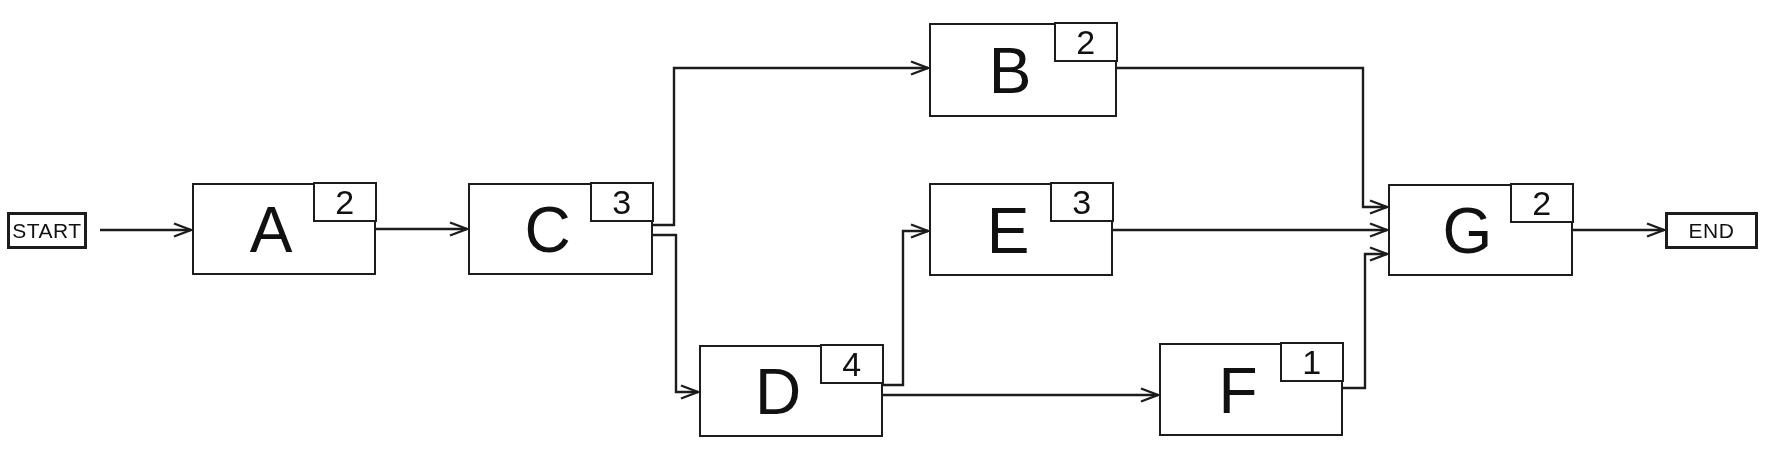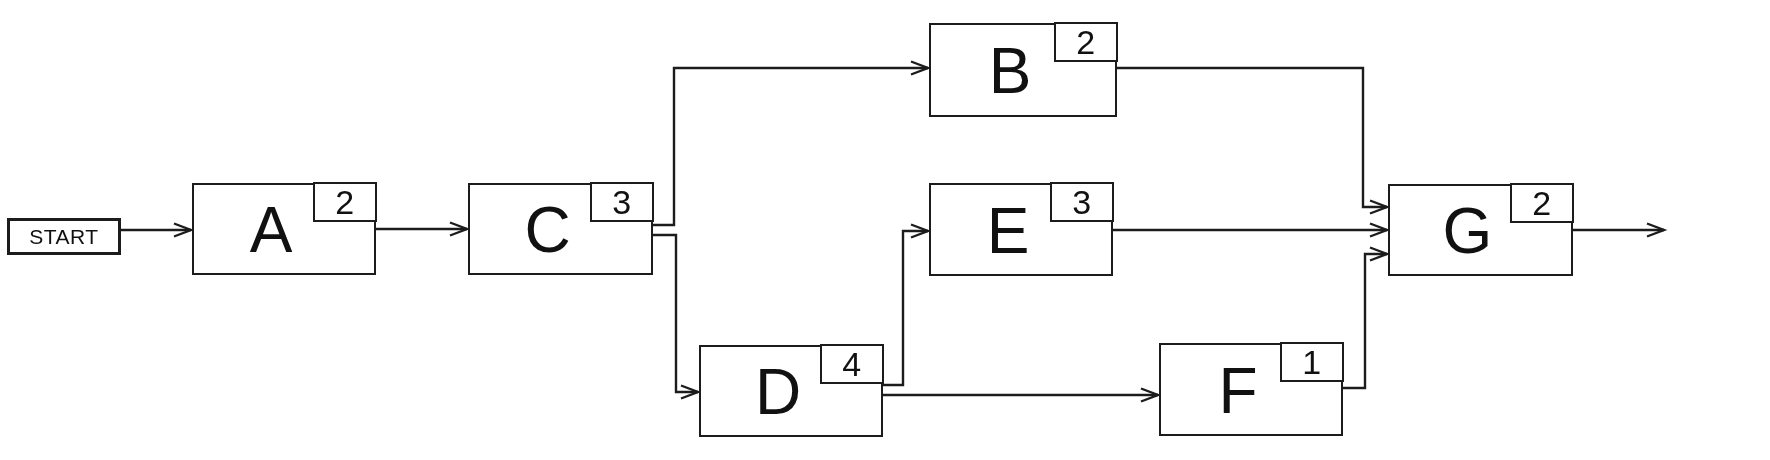--- a/index.html
+++ b/index.html
@@ -89,21 +89,21 @@
     <path class="edge" marker-end="url(#arrowhead)" d="M653,225 L674,225 L674,68 L928,68"></path>
     <path class="edge" marker-end="url(#arrowhead)" d="M653,235 L676,235 L676,392 L698,392"></path>
     <path class="edge" marker-end="url(#arrowhead)" d="M883,385 L903,385 L903,231 L928,231"></path>
     <path class="edge" marker-end="url(#arrowhead)" d="M883,395 L1158,395"></path>
     <path class="edge" marker-end="url(#arrowhead)" d="M1117,68 L1363,68 L1363,207 L1387,207"></path>
     <path class="edge" marker-end="url(#arrowhead)" d="M1113,230 L1387,230"></path>
     <path class="edge" marker-end="url(#arrowhead)" d="M1343,388 L1365,388 L1365,254 L1387,254"></path>
     <path class="edge" marker-end="url(#arrowhead)" d="M1573,230 L1664,230"></path>
   </svg>
 
-  <div class="node terminal" style="left:7px; top:212px; width:114px; height:37px;margin-top:6px;">
+  <div class="node terminal" style="left:7px; top:212px; width:80px; height:37px;">
     <span class="node-label">START</span>
   </div>
 
   <div class="node task" style="left:192px; top:183px; width:184px; height:92px;">
     <span class="node-label">A</span>
     <div class="badge">
       <span>2</span>
     </div>
   </div>
 
@@ -142,14 +142,17 @@
     </div>
   </div>
 
   <div class="node task" style="left:1388px; top:184px; width:185px; height:92px;">
     <span class="node-label">G</span>
     <div class="badge">
       <span>2</span>
     </div>
   </div>
 
+  <div class="node terminal" style="left:1665px; top:212px; width:93px; height:37px;">
+    <span class="node-label">END</span>
+  </div>
 
 </div>
 
 </body></html>

